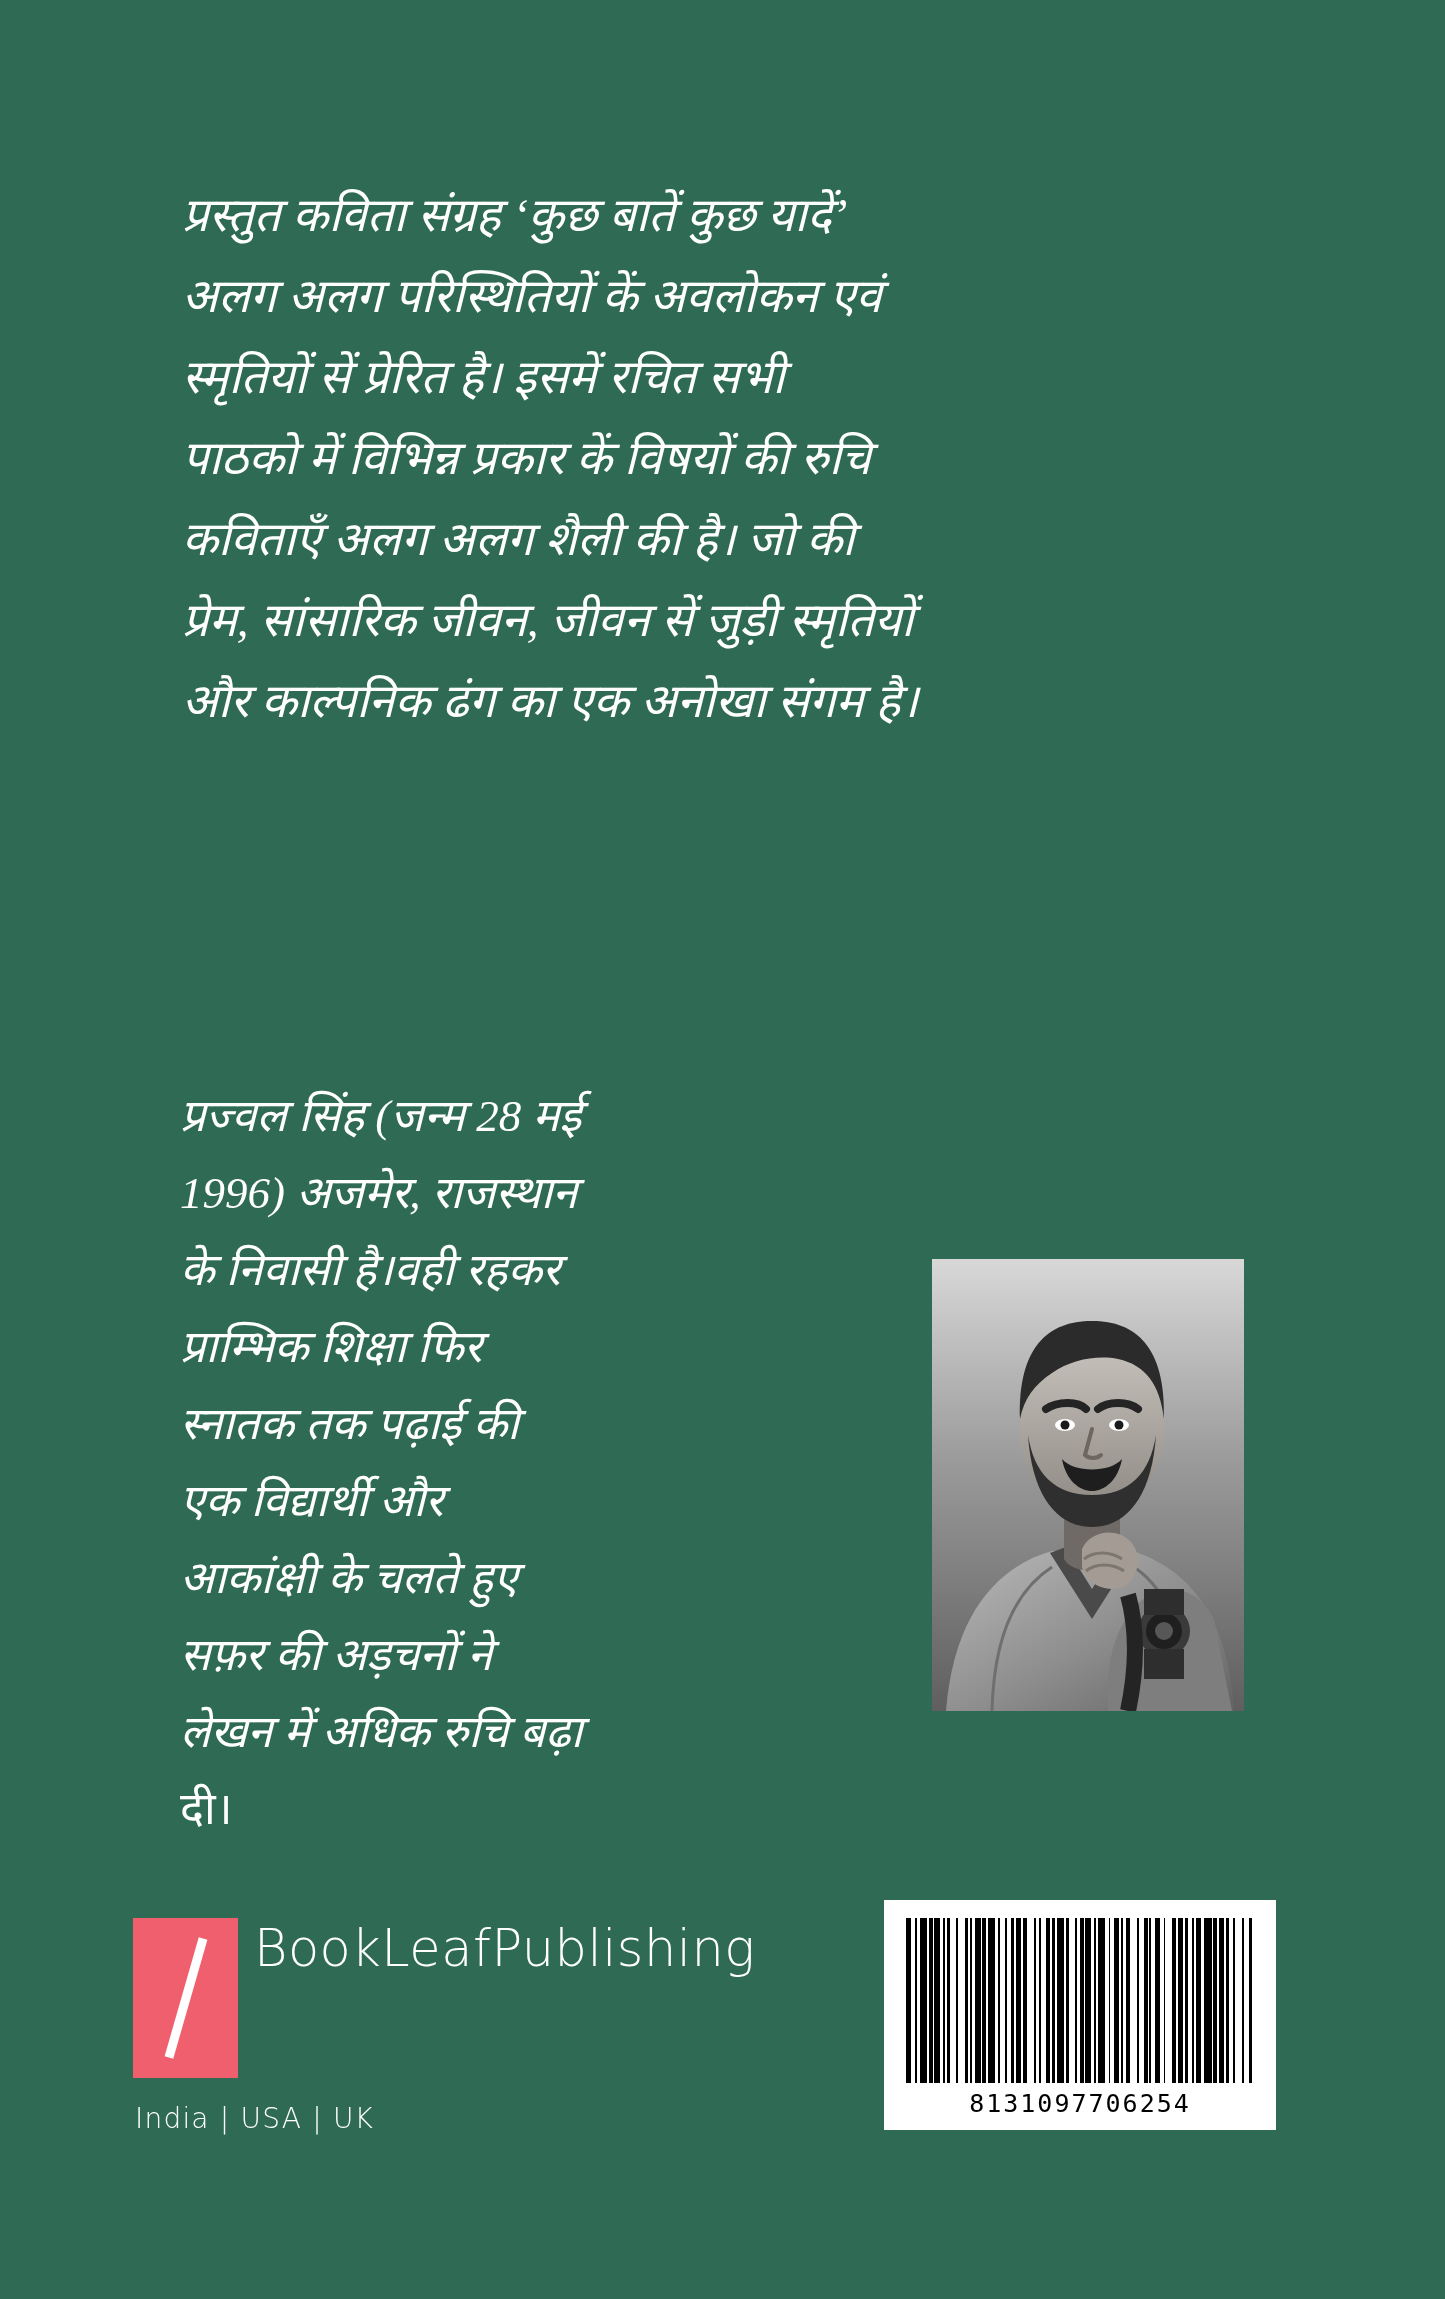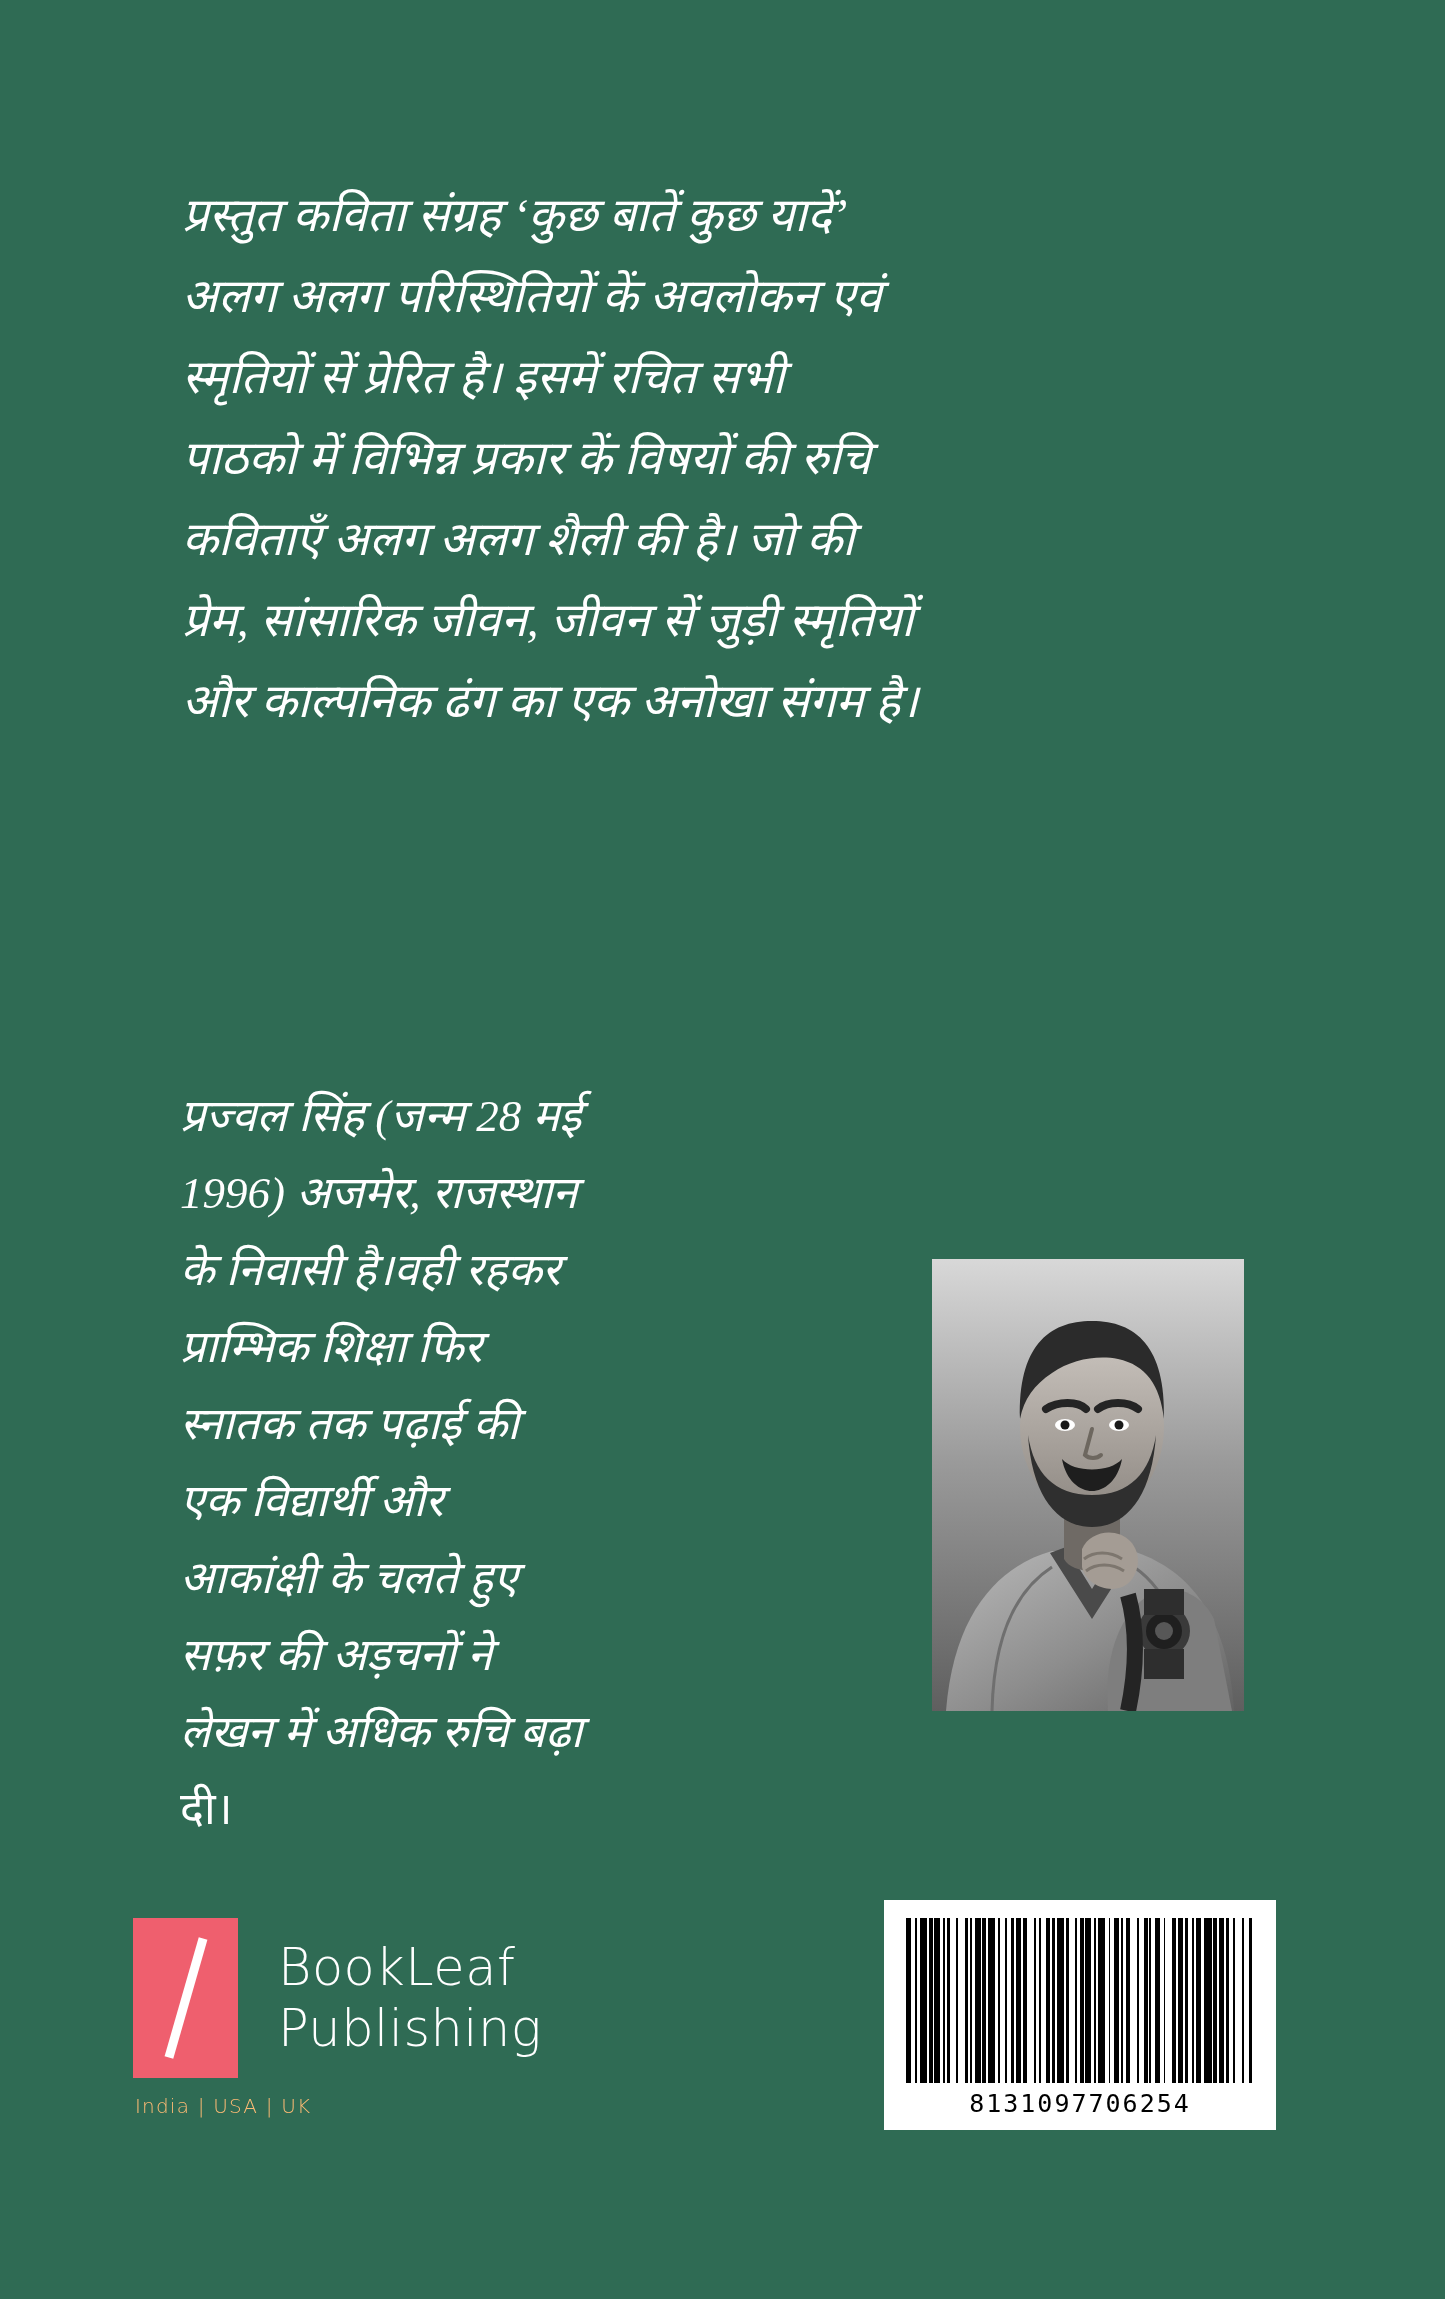--- a/index.html
+++ b/index.html
@@ -85,39 +85,39 @@
     flex:0 0 auto;
   }
   .logo-slash {
     position:absolute;
     left:50%; top:18px;
     width:9px; height:124px;
     background:#ffffff;
     transform:translateX(-50%) rotate(16deg);
   }
   .logo-text {
-    margin-left:40px;
-    display:flex;
-    flex-direction:column;
+    margin-left:16px;
+    display:flex;
+    flex-direction:row;
     justify-content:center;
   }
   .logo-text div {
     color:#ffffff;
     font-family:"DejaVu Sans", sans-serif;
     font-size:51px;
     font-weight:300;
     line-height:61px;
     letter-spacing:0.5px;
   }
   .logo-sub {
-    margin-top:16px;
+    margin-top:24px;
     margin-left:2px;
-    color:#fdba74;
+    color:#ffffff;
     font-family:"DejaVu Sans", sans-serif;
-    font-size:20px;
+    font-size:28px;
     font-weight:300;
     letter-spacing:1.2px;
   }
 
   
   .barcode-box {
     position:absolute;
     left:884px; top:1900px;
     width:392px; height:230px;
     background:#ffffff;

